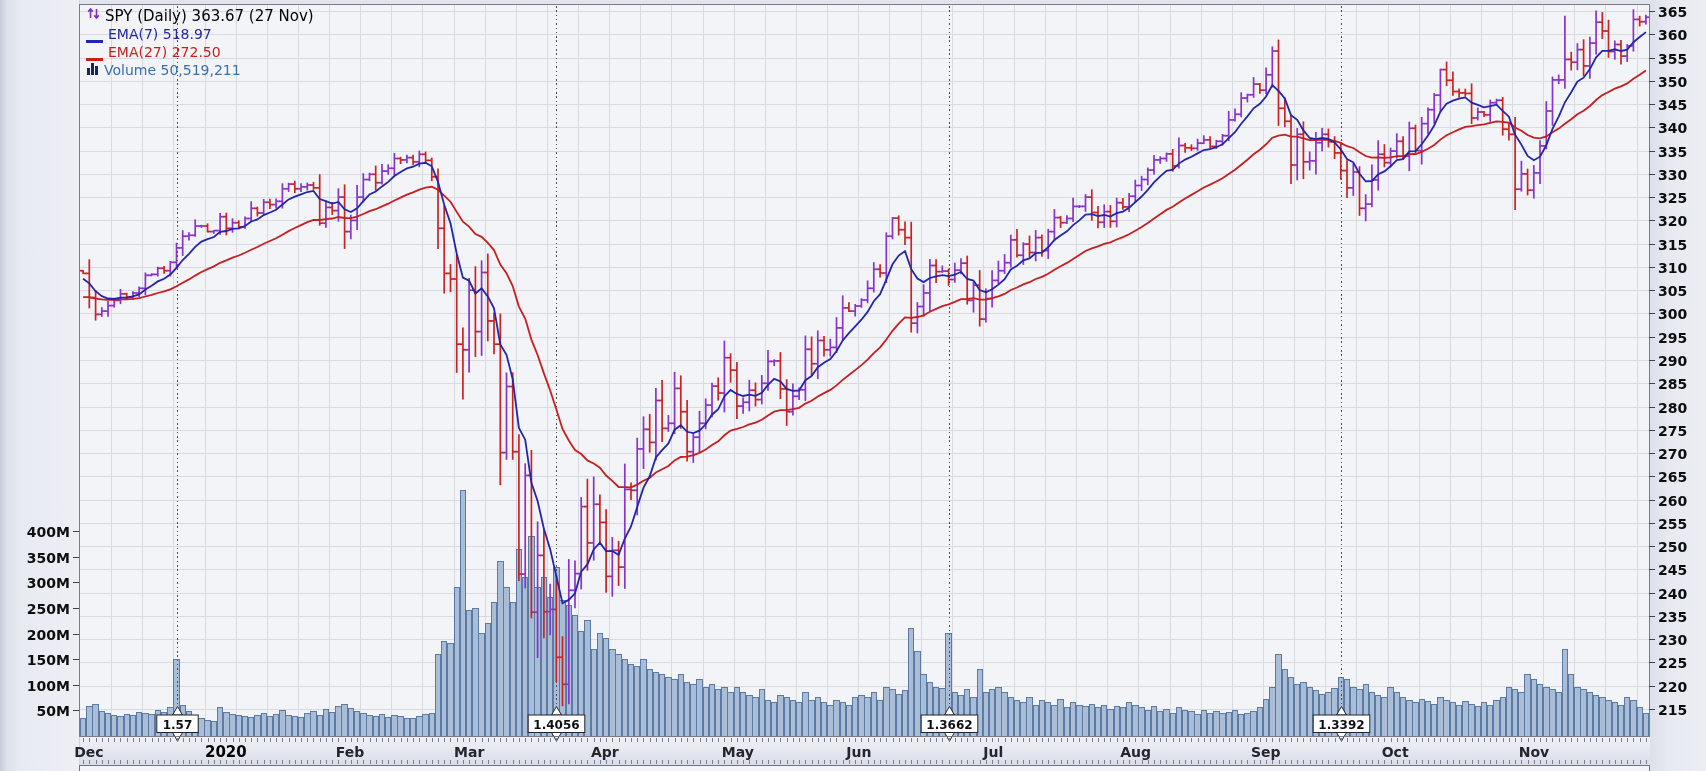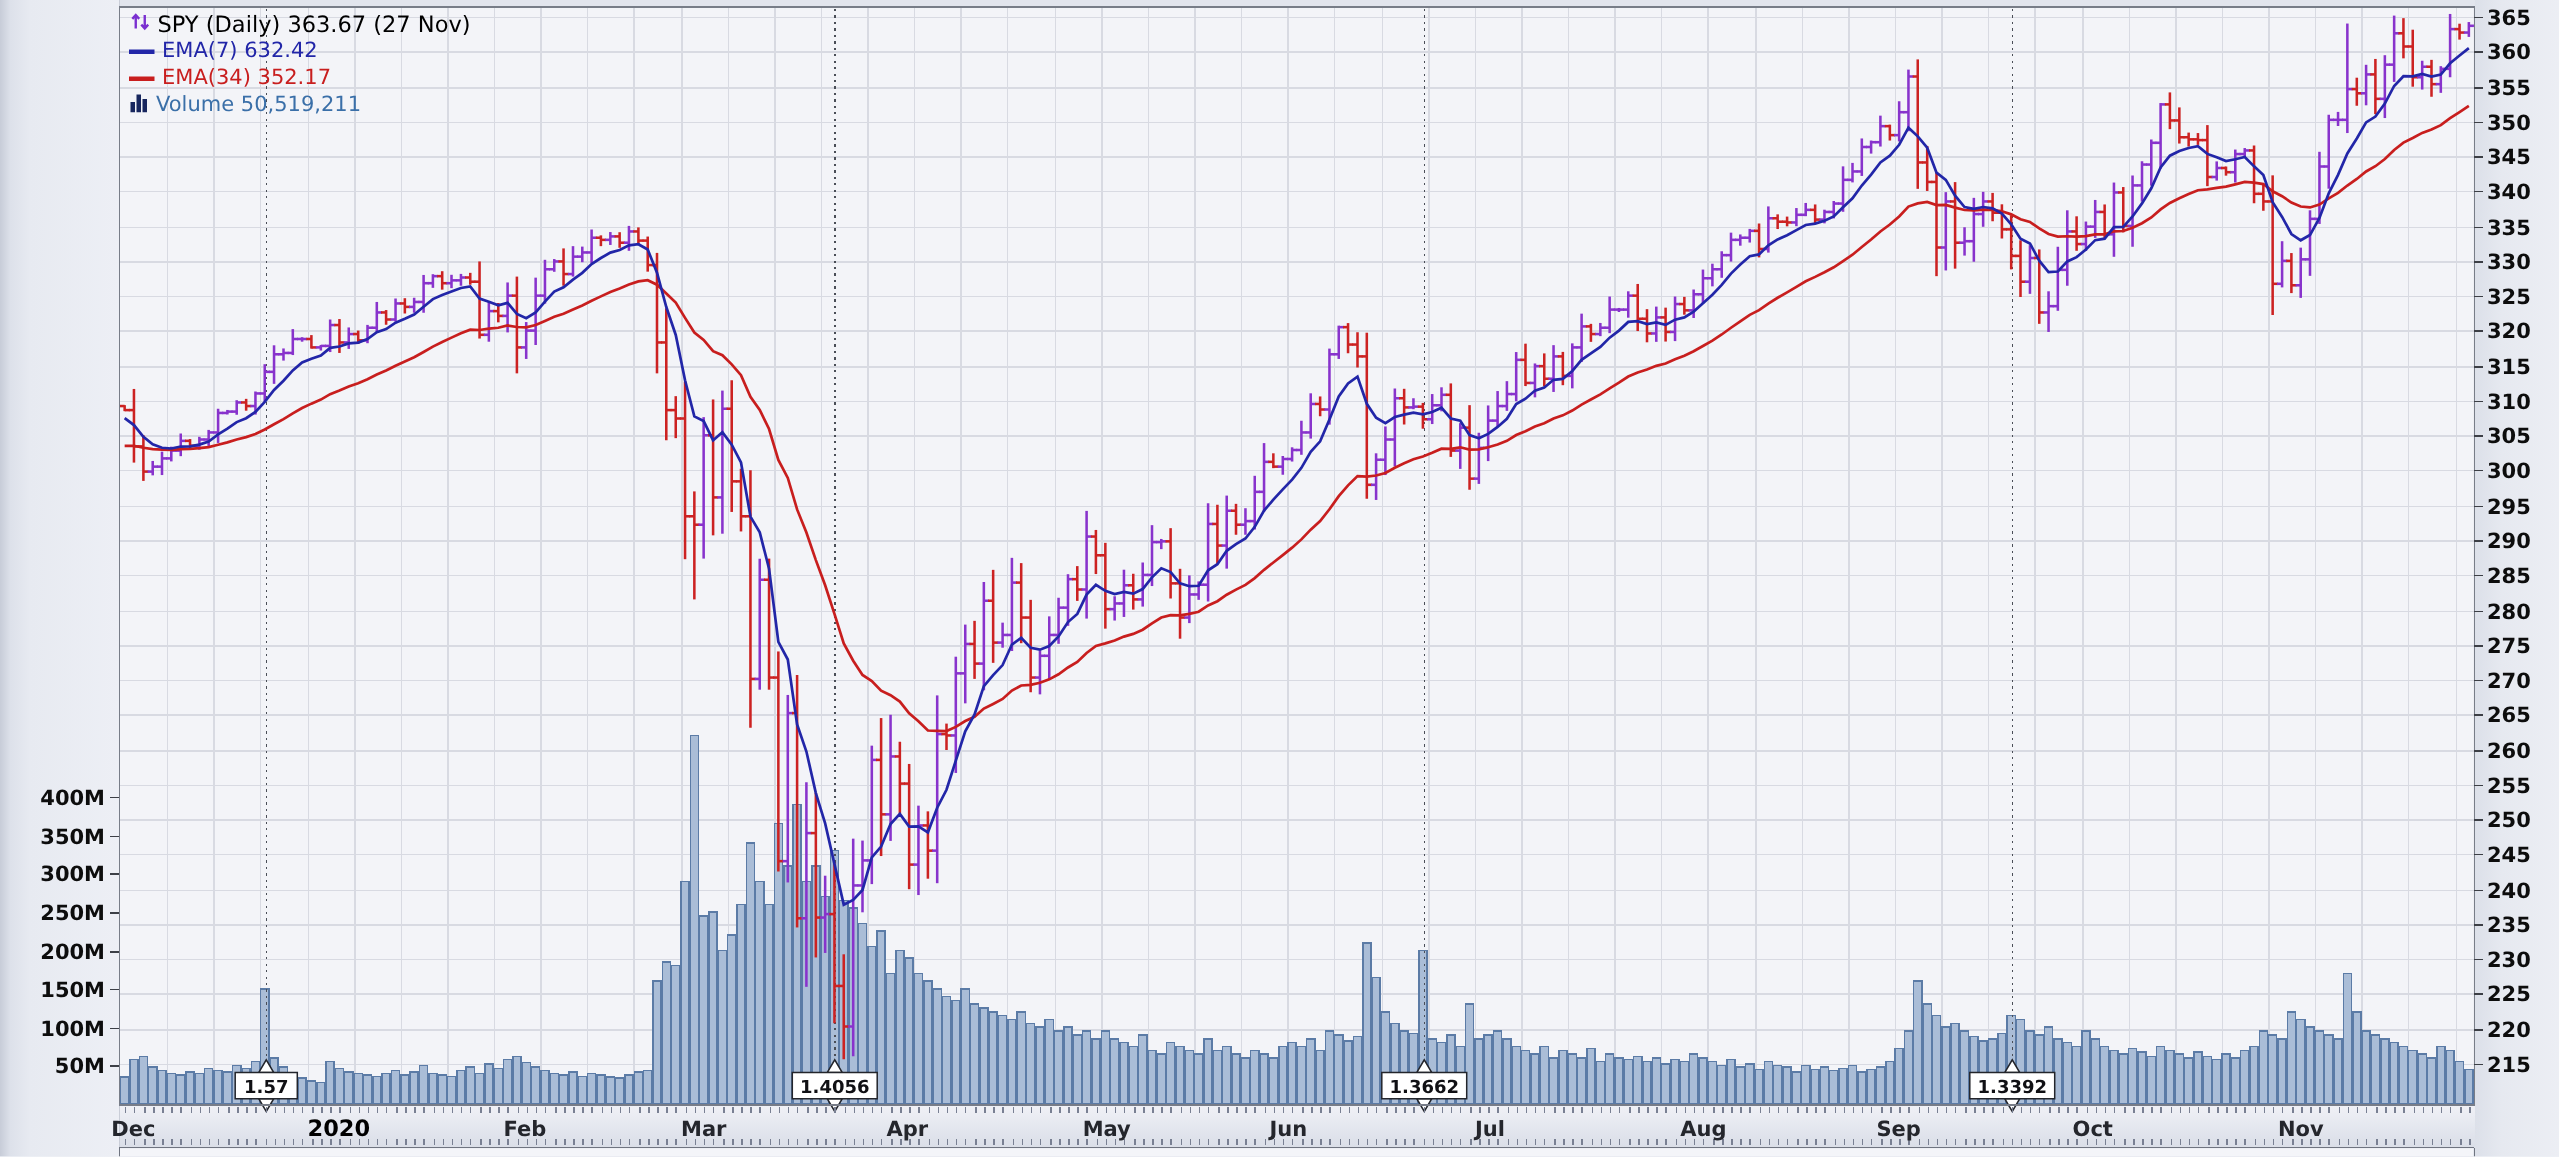--- a/index.html
+++ b/index.html
@@ -19,21 +19,21 @@
   }
   #bottom-strip{
     left:80px;top:737px;width:1570px;height:34px;
     background:linear-gradient(180deg,#f0f1f6 0px,#e3e6ee 16px,#d6dae4 34px);
   }
   #top-sliver{left:80px;top:0;width:1570px;height:5px;background:#e2e5ed;}
   #plot-svg-holder{left:0;top:0;width:1706px;height:771px;}
   #legend{
     left:86px;top:7px;line-height:18px;white-space:nowrap;
   }
-  .legend-row{display:flex;align-items:center;height:18px;cursor:default;}
+  .legend-row{display:flex;align-items:flex-end;height:18px;cursor:default;}
   .legend-row .sw{display:inline-block;width:17px;height:3px;margin-right:5px;}
   .legend-row .ic{display:inline-block;margin-right:4px;}
   #legend-title{font-size:15px;color:#000;}
   #legend-ema7{font-size:14px;color:#2226a8;}
   #legend-ema27{font-size:14px;color:#c81e1e;}
   #legend-volume{font-size:14px;color:#3a6fa8;}
 </style>
 </head>
 <body>
 
@@ -2287,25 +2287,25 @@
         <g stroke="#7a2fd0" stroke-width="1.6" fill="none">
           <path d="M4.5 12 L4.5 3 M2.2 5.6 L4.5 3 L6.8 5.6"></path>
           <path d="M10.5 3 L10.5 12 M8.2 9.4 L10.5 12 L12.8 9.4"></path>
         </g>
       </svg>
     </span>
     <span id="legend-title">SPY (Daily) 363.67 (27 Nov)</span>
   </div>
   <div class="legend-row">
     <span class="sw" style="background:#2226a8"></span>
-    <span id="legend-ema7">EMA(7) 632.42</span>
+    <span id="legend-ema7">EMA(7) 518.97</span>
   </div>
   <div class="legend-row">
     <span class="sw" style="background:#c81e1e"></span>
-    <span id="legend-ema27">EMA(34) 352.17</span>
+    <span id="legend-ema27">EMA(27) 272.50</span>
   </div>
   <div class="legend-row">
     <span class="ic">
       <svg width="14" height="13" viewBox="0 0 14 13">
         <g fill="#17265e">
           <rect x="1" y="6" width="3" height="7"></rect>
           <rect x="5" y="1" width="3" height="12"></rect>
           <rect x="9" y="4" width="3" height="9"></rect>
         </g>
       </svg>

